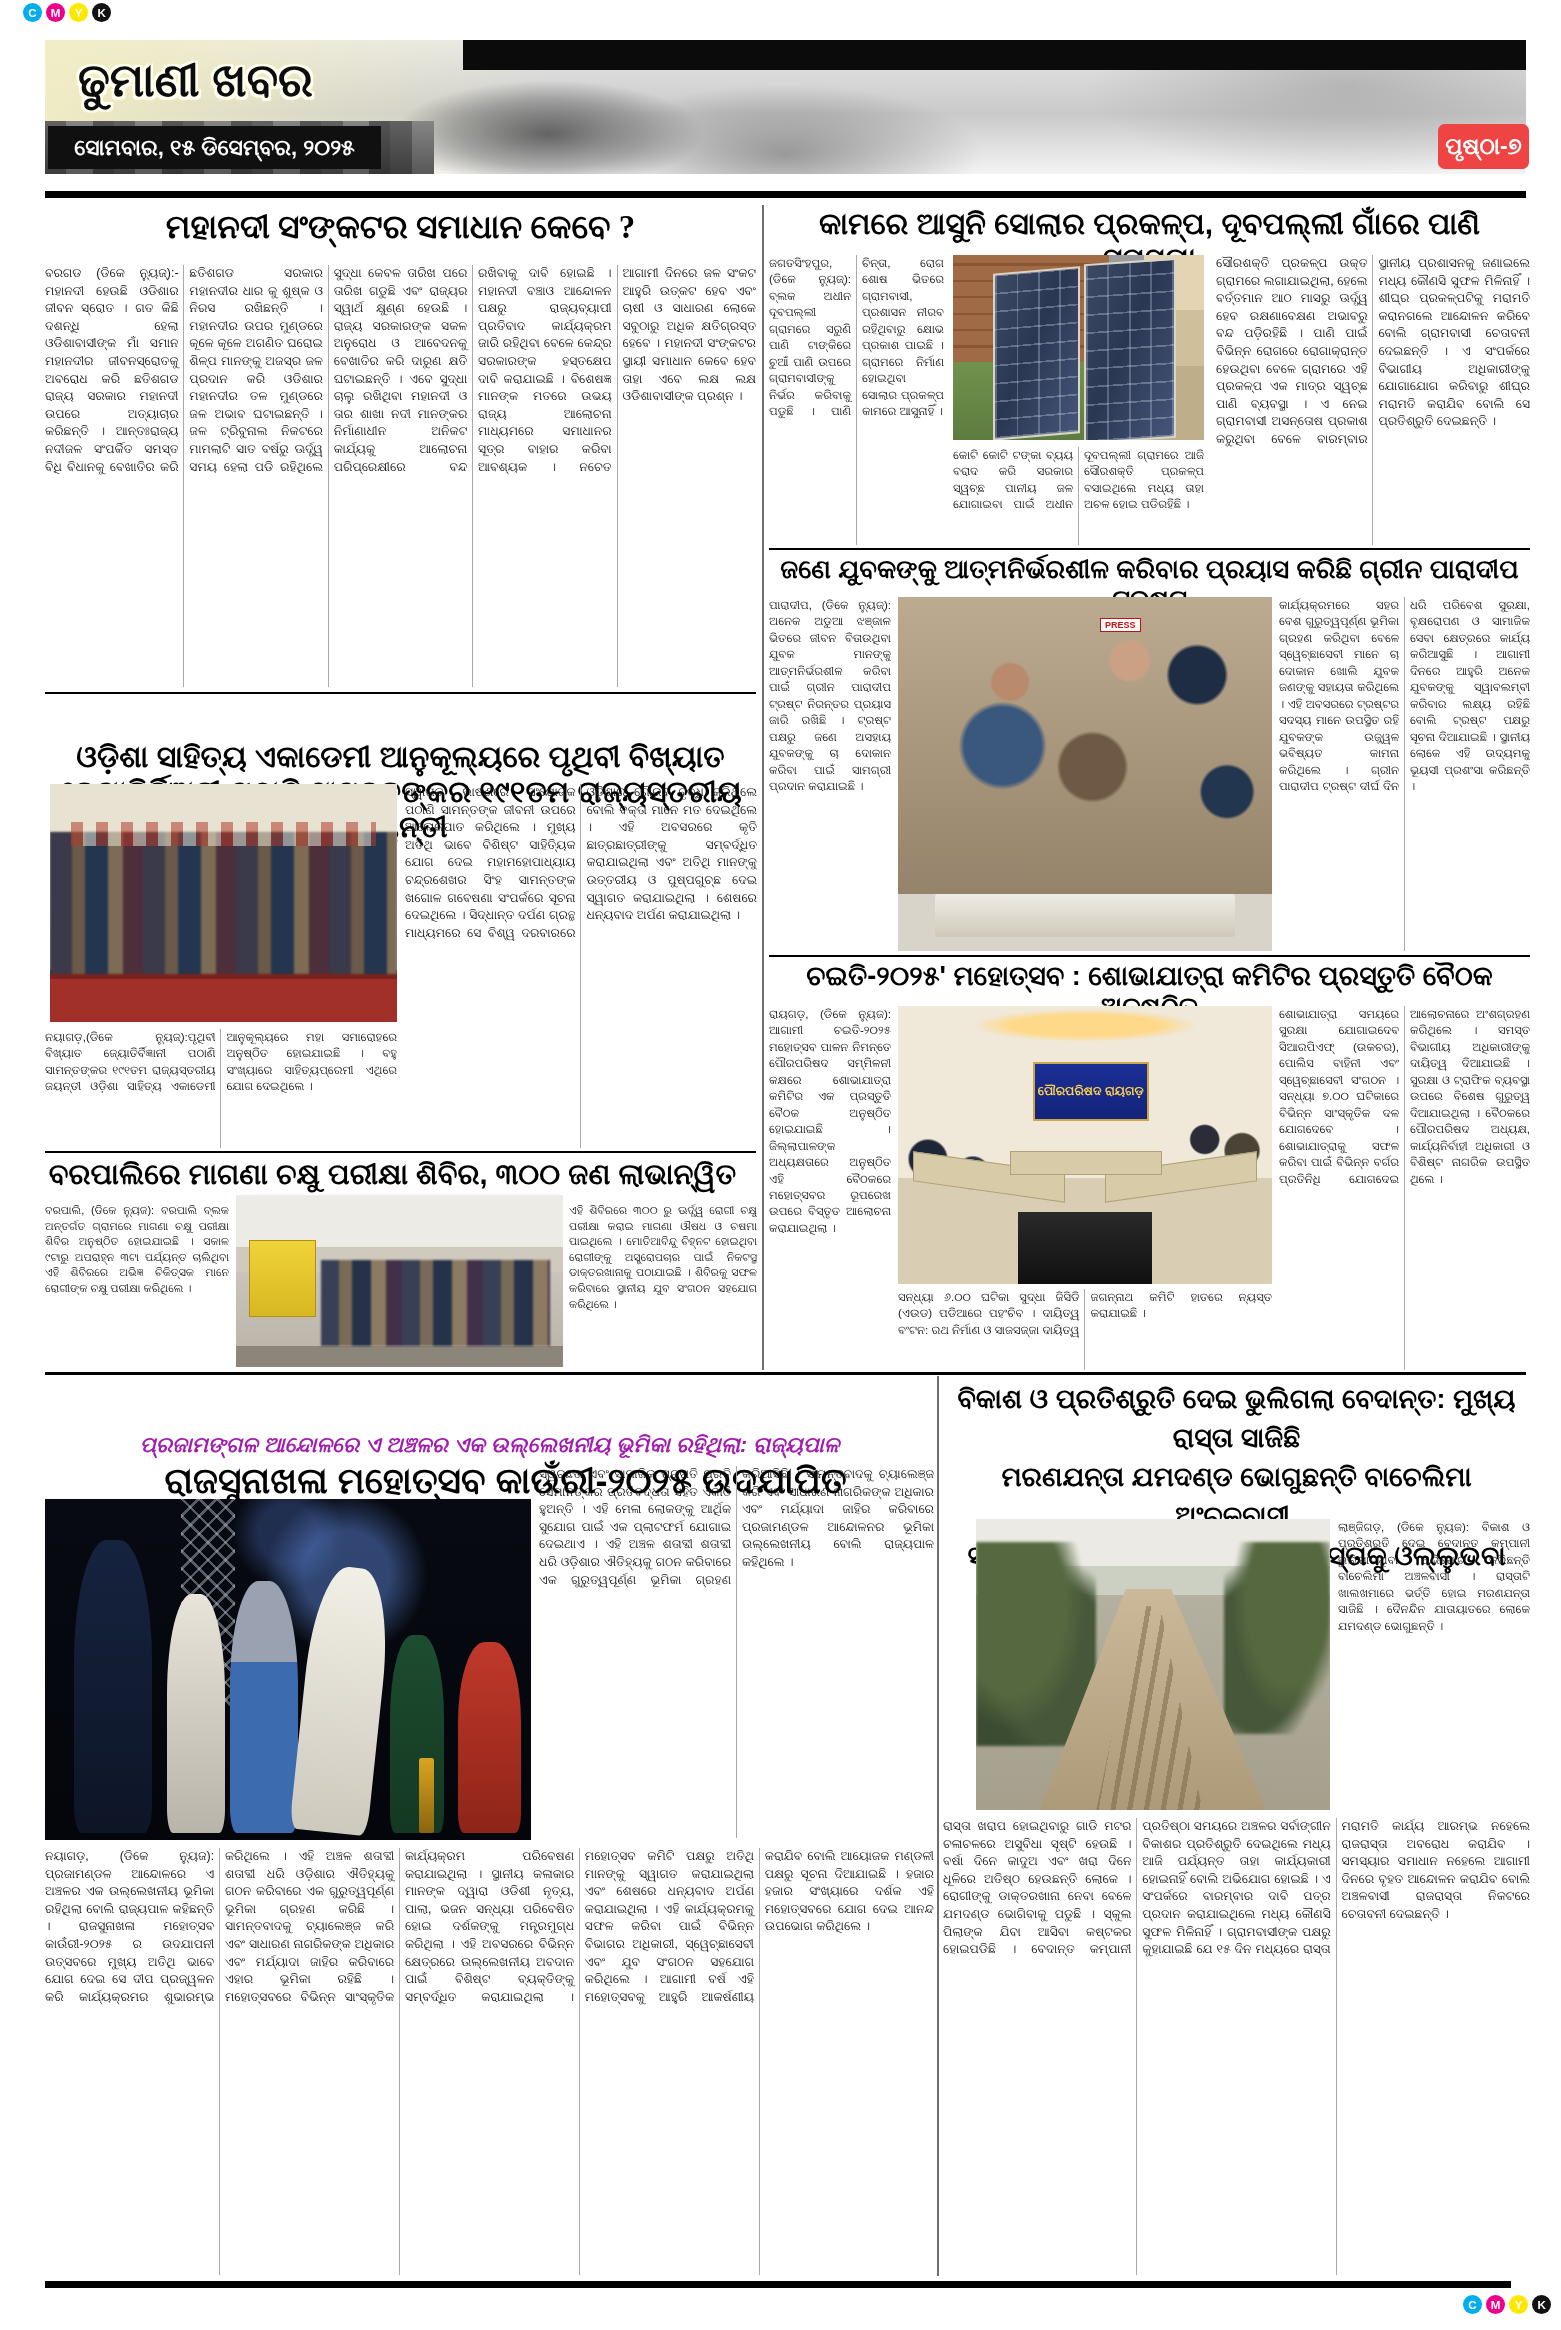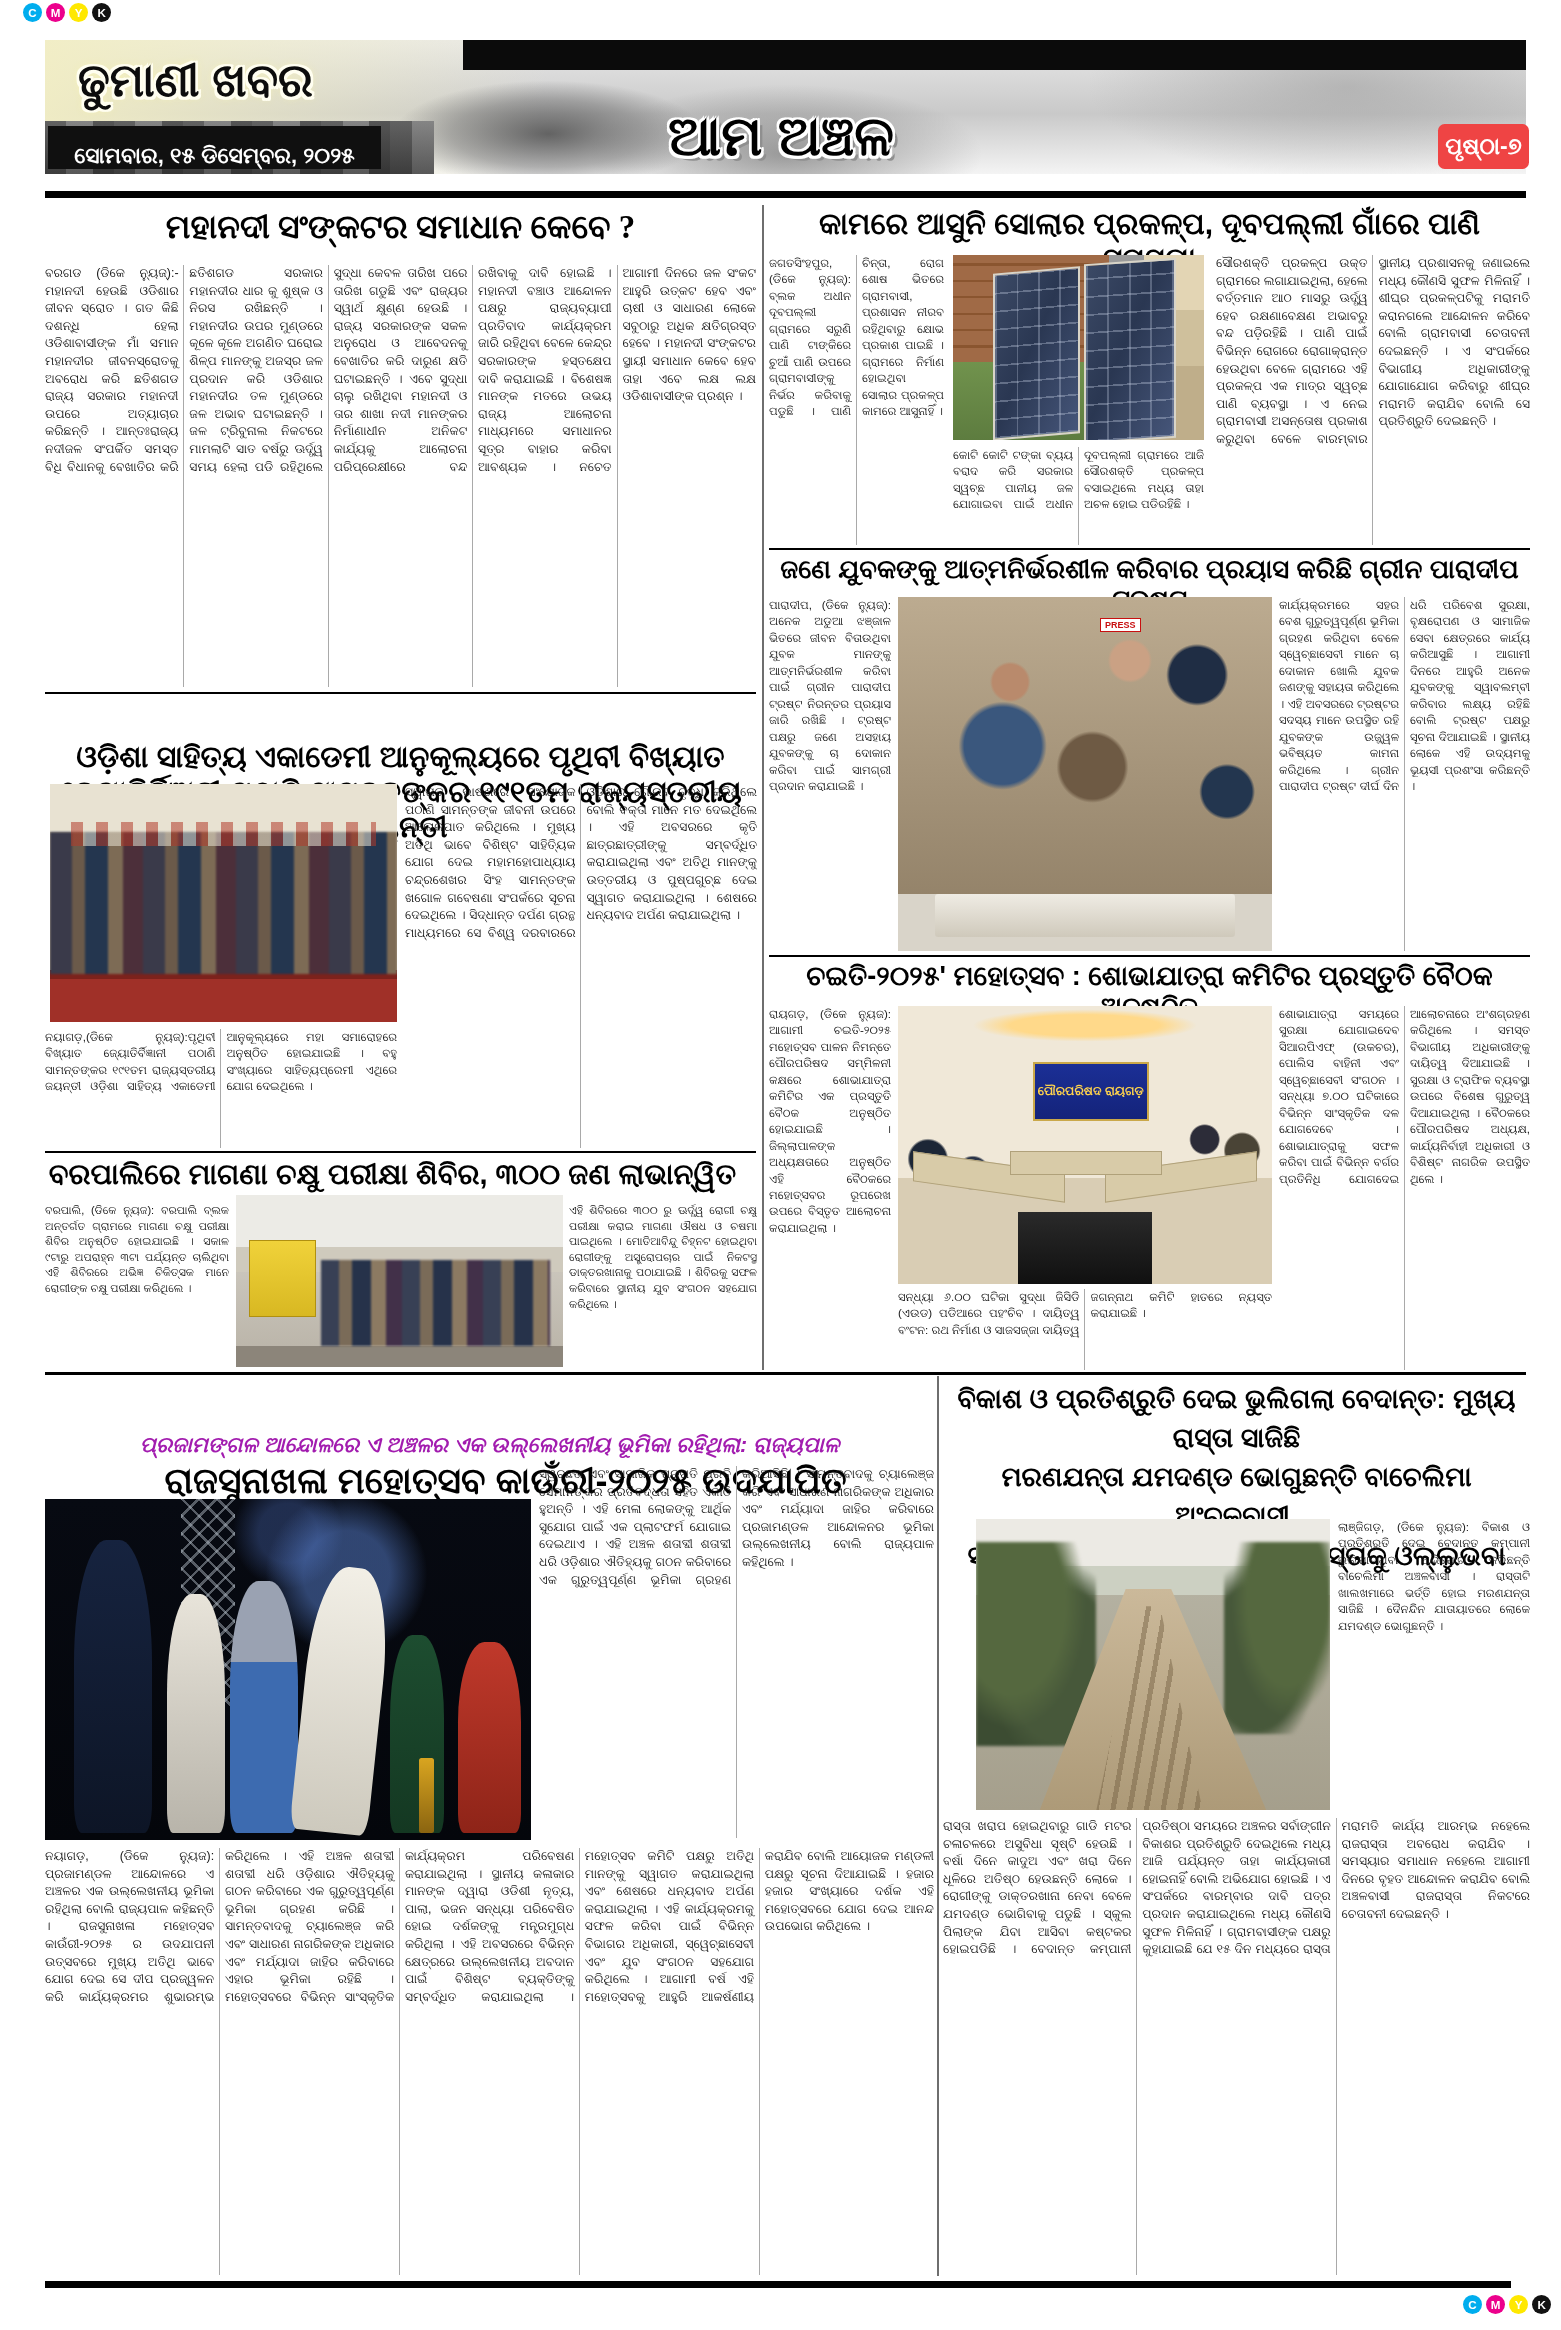--- a/index.html
+++ b/index.html
@@ -26,21 +26,21 @@
   .mast-topbar{background:#0b0b0b;}
   .mast-village{background:
       repeating-linear-gradient(90deg, rgba(40,40,40,.55) 0 21.5px, rgba(90,90,90,.45) 21.5px 48px, rgba(30,30,30,.6) 48px 69px),
       linear-gradient(to bottom,#a8a8a8,#565656);}
   .logo-text{font-size:46px;font-weight:bold;color:#0c0c0c;white-space:nowrap;
       text-shadow:-2.5px -2.5px 0 #fffef0,2.5px -2.5px 0 #fffef0,-2.5px 2.5px 0 #fffef0,2.5px 2.5px 0 #fffef0,
                   0 -2.5px 0 #fffef0,0 2.5px 0 #fffef0,-2.5px 0 0 #fffef0,2.5px 0 0 #fffef0,0 0 8.3px rgba(255,250,170,.9);}
   .section-title{font-size:55px;font-weight:bold;color:#000;white-space:nowrap;
       text-shadow:-2.5px -2.5px 0 #fff,2.5px -2.5px 0 #fff,-2.5px 2.5px 0 #fff,2.5px 2.5px 0 #fff,
                   0 -2.5px 0 #fff,0 2.5px 0 #fff,-2.5px 0 0 #fff,2.5px 0 0 #fff,5px 5px 0 #8f8f8f;}
-  .datebar{background:#101010;color:#fff;display:flex;align-items:flex-end;justify-content:center;
+  .datebar{background:#101010;color:#fff;display:flex;align-items:center;justify-content:center;
       font-size:22px;font-weight:bold;}
   .pagebox{background:#ef4444;color:#fff;display:flex;align-items:center;justify-content:center;
       font-size:23px;font-weight:bold;border-radius:6.6px;}
   .sub-hl{font-weight:bold;font-style:italic;text-align:center;color:#a21caf;}
   
   .brick{background:
       repeating-linear-gradient(0deg,#a06a46 0 14px,#8a552f 14px 16.5px),
       repeating-linear-gradient(90deg,rgba(255,255,255,.18) 0 2.5px,transparent 2.5px 33px);}
   .panel{background:
       repeating-linear-gradient(0deg, rgba(200,210,230,.35) 0 1.7px, transparent 1.7px 18px),
@@ -69,21 +69,20 @@
   <div class="abs masthead" style="left:45px;top:40px;width:1481px;height:134px;">
     <div class="abs mast-topbar" style="left:418px;top:0;right:0;height:30px;"></div>
     <div class="abs mast-village" style="left:0;top:81px;width:389px;height:53px;"></div>
     <div class="abs logo-text" style="left:33px;top:13.2px;">ଢୁମାଣୀ ଖବର</div>
   </div>
 
   <div class="abs datebar" style="left:48px;top:126px;width:333px;height:43px;">
     <span>ସୋମବାର, ୧୫ ଡିସେମ୍ବର, ୨୦୨୫</span>
   </div>
 
-  <div class="abs section-title" style="left:50%;top:104px;transform:translateX(-50%);">ଆମ ଅଞ୍ଚଳ</div>
 
   <div class="abs pagebox" style="left:1438px;top:124px;width:91px;height:45px;">
     <span>ପୃଷ୍ଠା-୭</span>
   </div>
 
   <div class="abs rule-h" style="left:45px;top:191px;width:1481px;height:7.4px;"></div>
   <div class="abs rule-v" style="left:762px;top:205px;width:1.7px;height:1165px;"></div>
 
   <section>
     <h1 class="abs hl" style="left:45px;top:208px;width:711px;font-size:33px;margin:0;font-family:Liberation Serif, serif;">ମହାନଦୀ ସଂଙ୍କଟର ସମାଧାନ କେବେ ?</h1>

